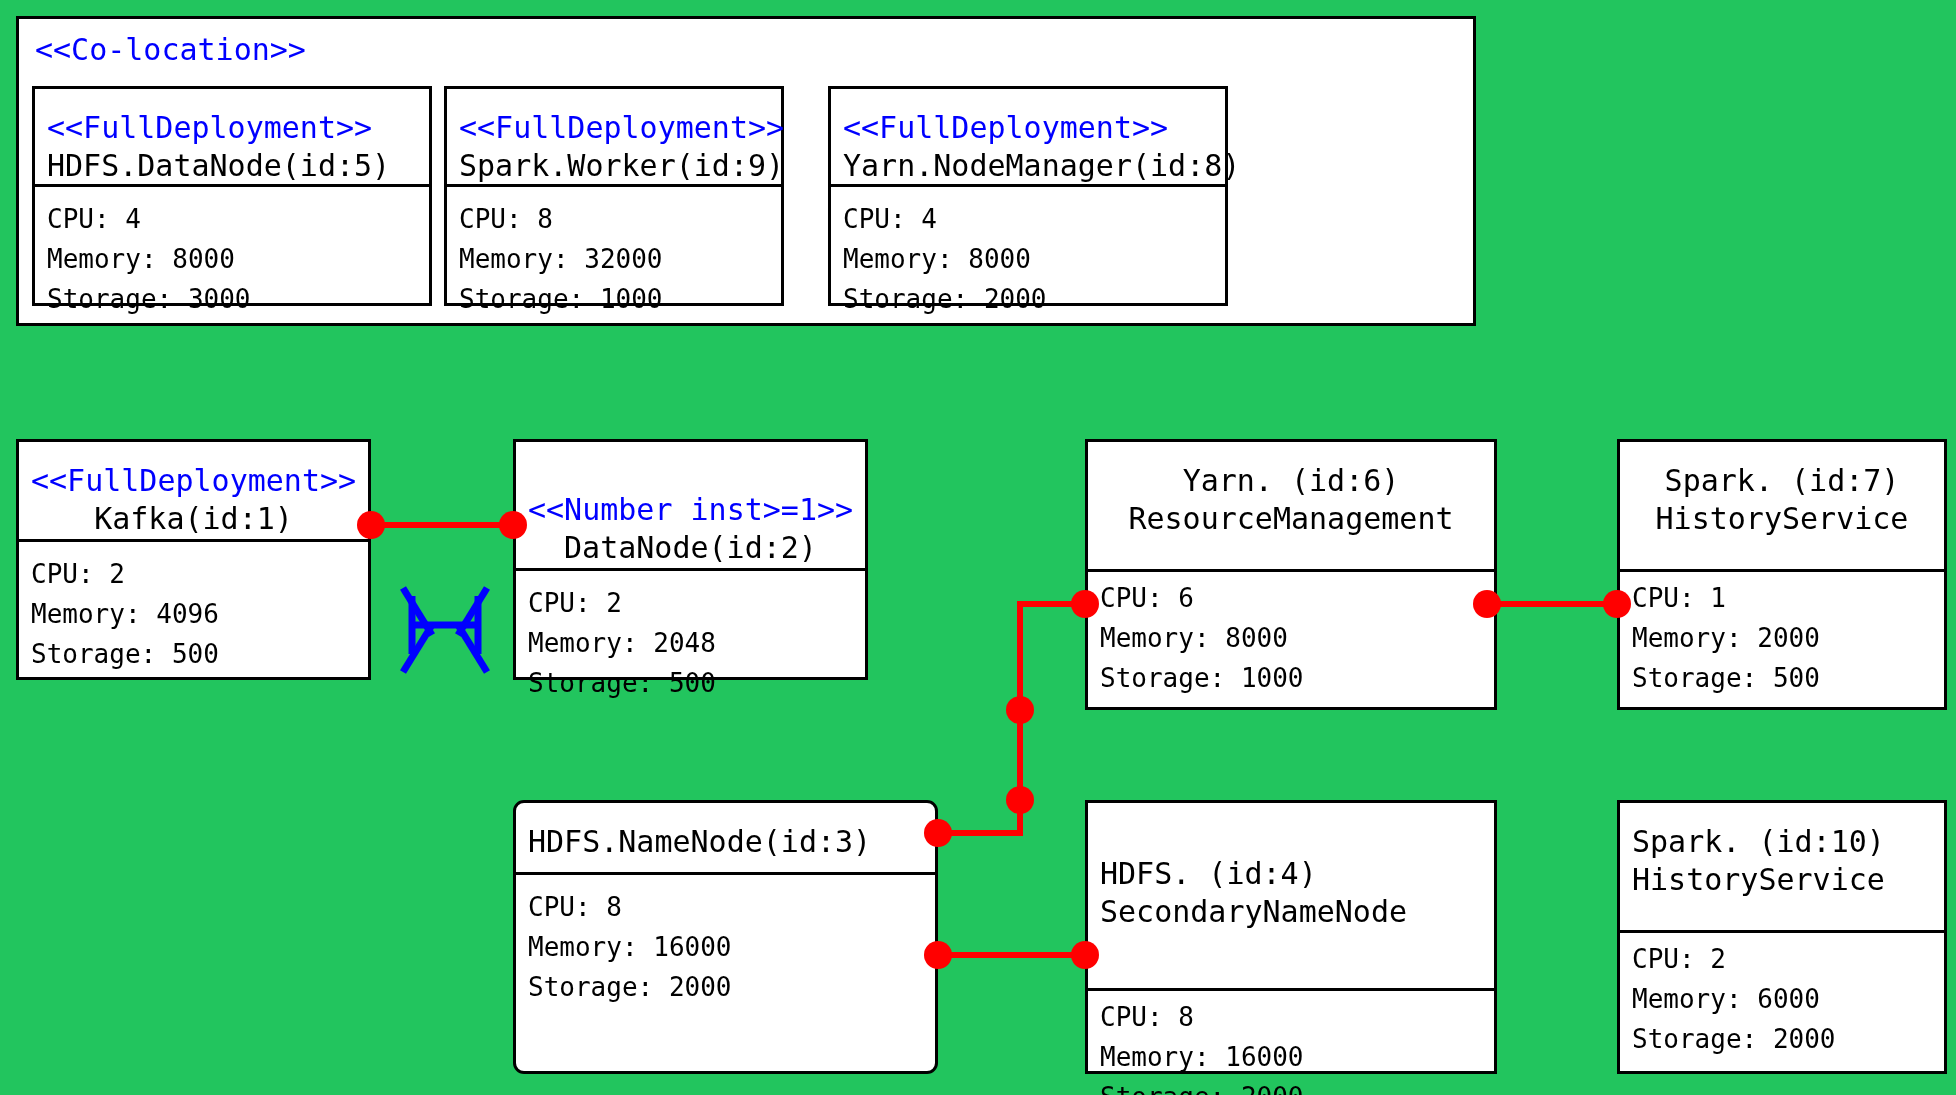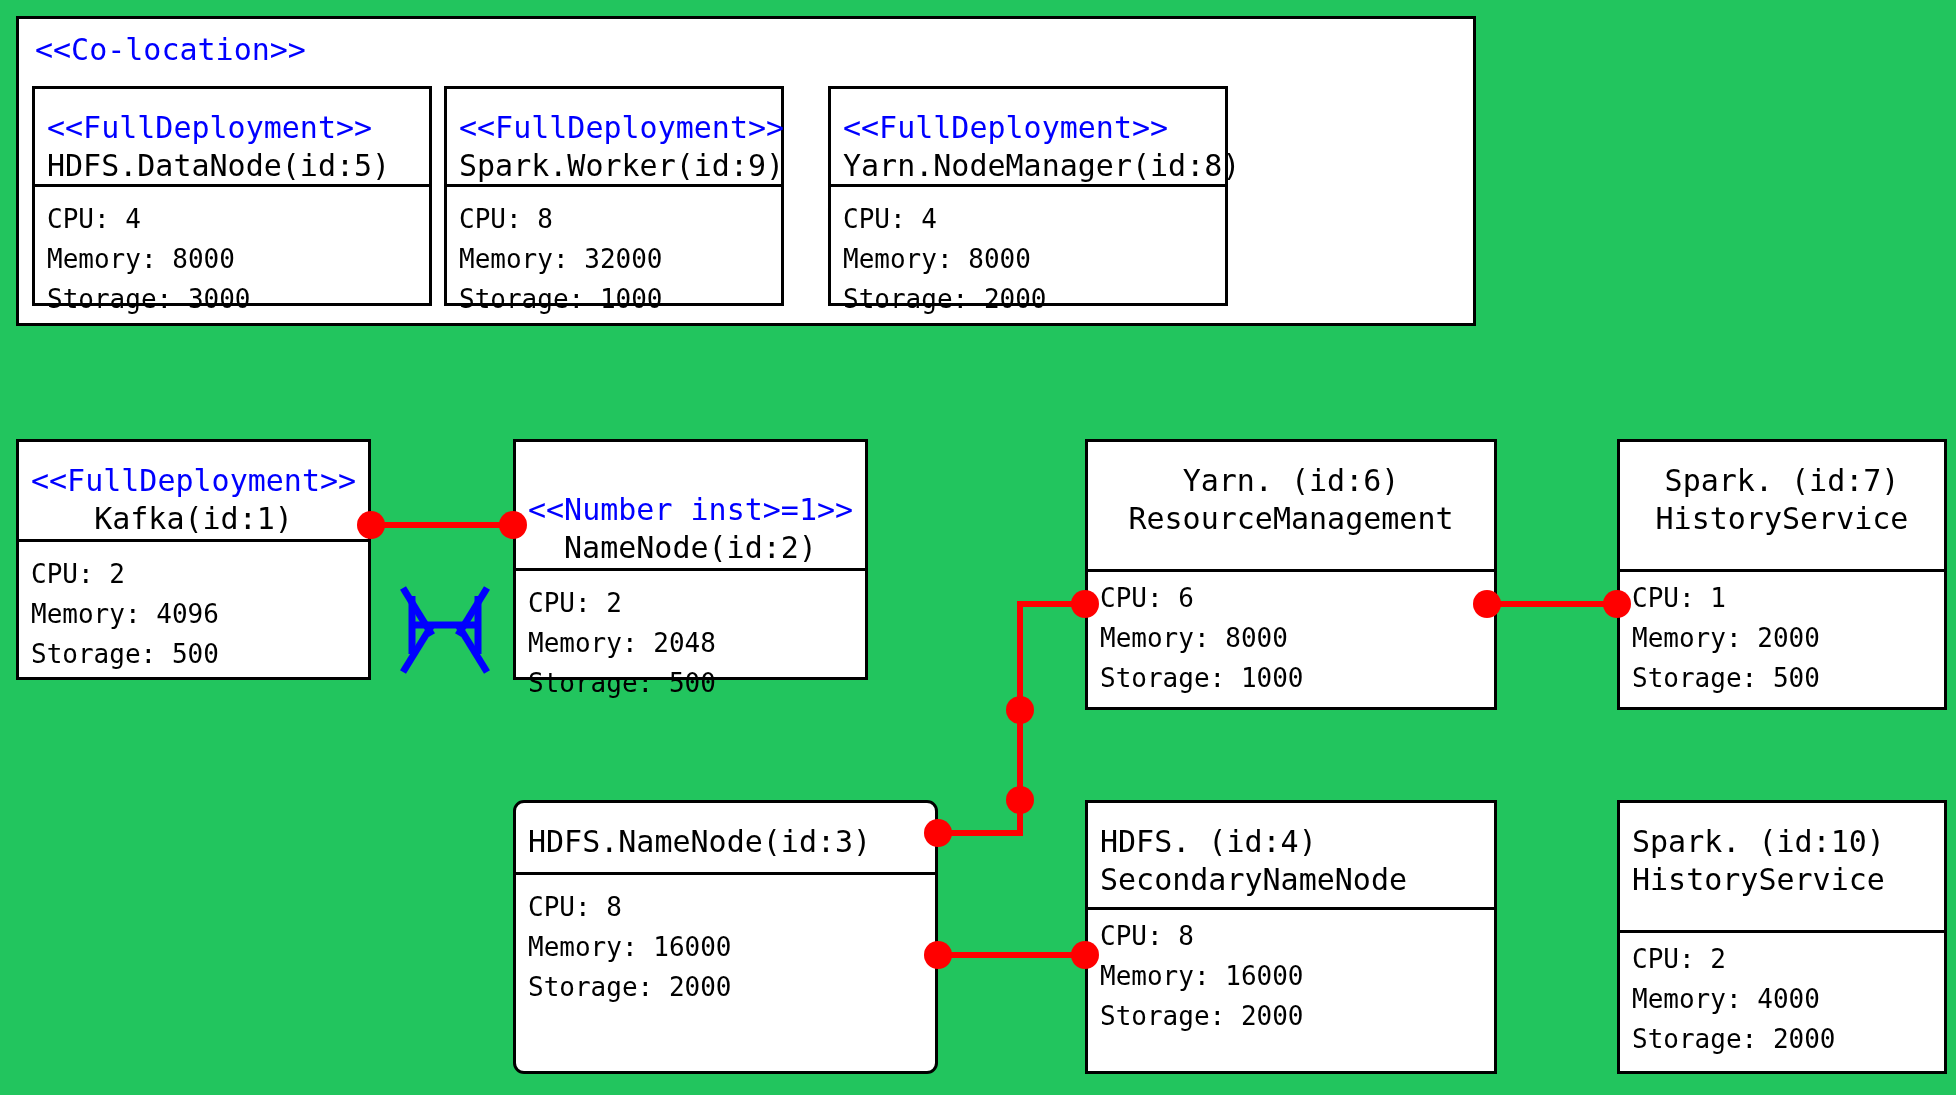--- a/index.html
+++ b/index.html
@@ -136,21 +136,21 @@
     <div class="node-body">
       <div class="attr">CPU: 2</div>
       <div class="attr">Memory: 4096</div>
       <div class="attr">Storage: 500</div>
     </div>
   </div>
 
   <div class="node" style="left:513px; top:439px; width:355px; height:241px;">
     <div class="node-header" style="height:100px;margin-top:29px;">
       <div class="stereotype">&lt;&lt;Number inst&gt;=1&gt;&gt;</div>
-      <div class="node-title center">NameNode(id:2)</div>
+      <div class="node-title center">DataNode(id:2)</div>
     </div>
     <div class="node-body">
       <div class="attr">CPU: 2</div>
       <div class="attr">Memory: 2048</div>
       <div class="attr">Storage: 500</div>
     </div>
   </div>
 
   <div class="node" style="left:1085px; top:439px; width:412px; height:271px;">
     <div class="node-header" style="height:130px;">
@@ -181,39 +181,39 @@
       <div class="node-title">HDFS.NameNode(id:3)</div>
     </div>
     <div class="node-body">
       <div class="attr">CPU: 8</div>
       <div class="attr">Memory: 16000</div>
       <div class="attr">Storage: 2000</div>
     </div>
   </div>
 
   <div class="node" style="left:1085px; top:800px; width:412px; height:274px;">
-    <div class="node-header" style="height:107px;">
+    <div class="node-header" style="height:156px;margin-top:32px;">
       <div class="node-title">HDFS. (id:4)</div>
       <div class="node-title">SecondaryNameNode</div>
     </div>
     <div class="node-body" style="padding-top:6px;">
       <div class="attr">CPU: 8</div>
       <div class="attr">Memory: 16000</div>
       <div class="attr">Storage: 2000</div>
     </div>
   </div>
 
   <div class="node" style="left:1617px; top:800px; width:330px; height:274px;">
     <div class="node-header" style="height:130px;">
       <div class="node-title">Spark. (id:10)</div>
       <div class="node-title">HistoryService</div>
     </div>
     <div class="node-body" style="padding-top:6px;">
       <div class="attr">CPU: 2</div>
-      <div class="attr">Memory: 4000</div>
+      <div class="attr">Memory: 6000</div>
       <div class="attr">Storage: 2000</div>
     </div>
   </div>
 
   <svg class="conn-layer" viewBox="0 0 1956 1095" width="1956" height="1095">
 
     <g>
       <line x1="371" y1="525" x2="513" y2="525" stroke="#ff0000" stroke-width="6"></line>
       <circle cx="371" cy="525" r="14" fill="#ff0000"></circle>
       <circle cx="513" cy="525" r="14" fill="#ff0000"></circle>

